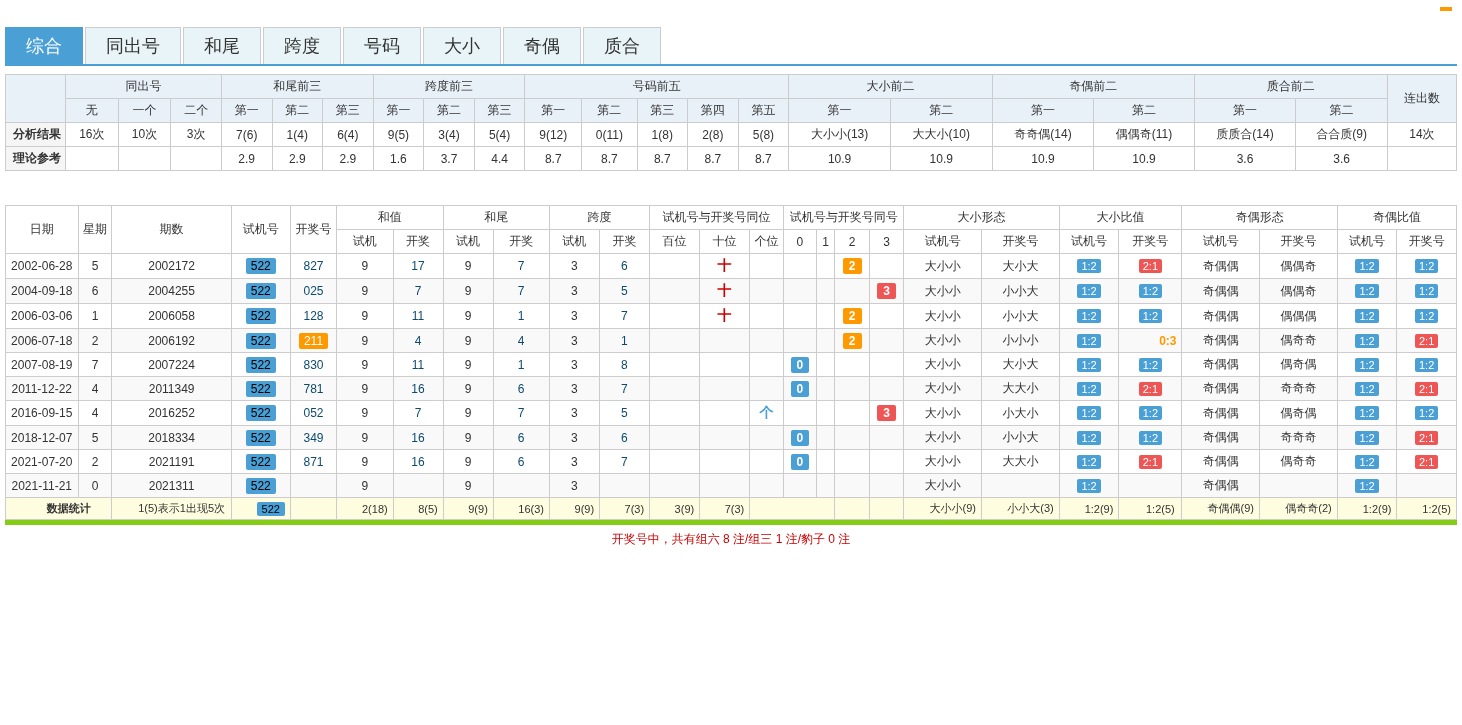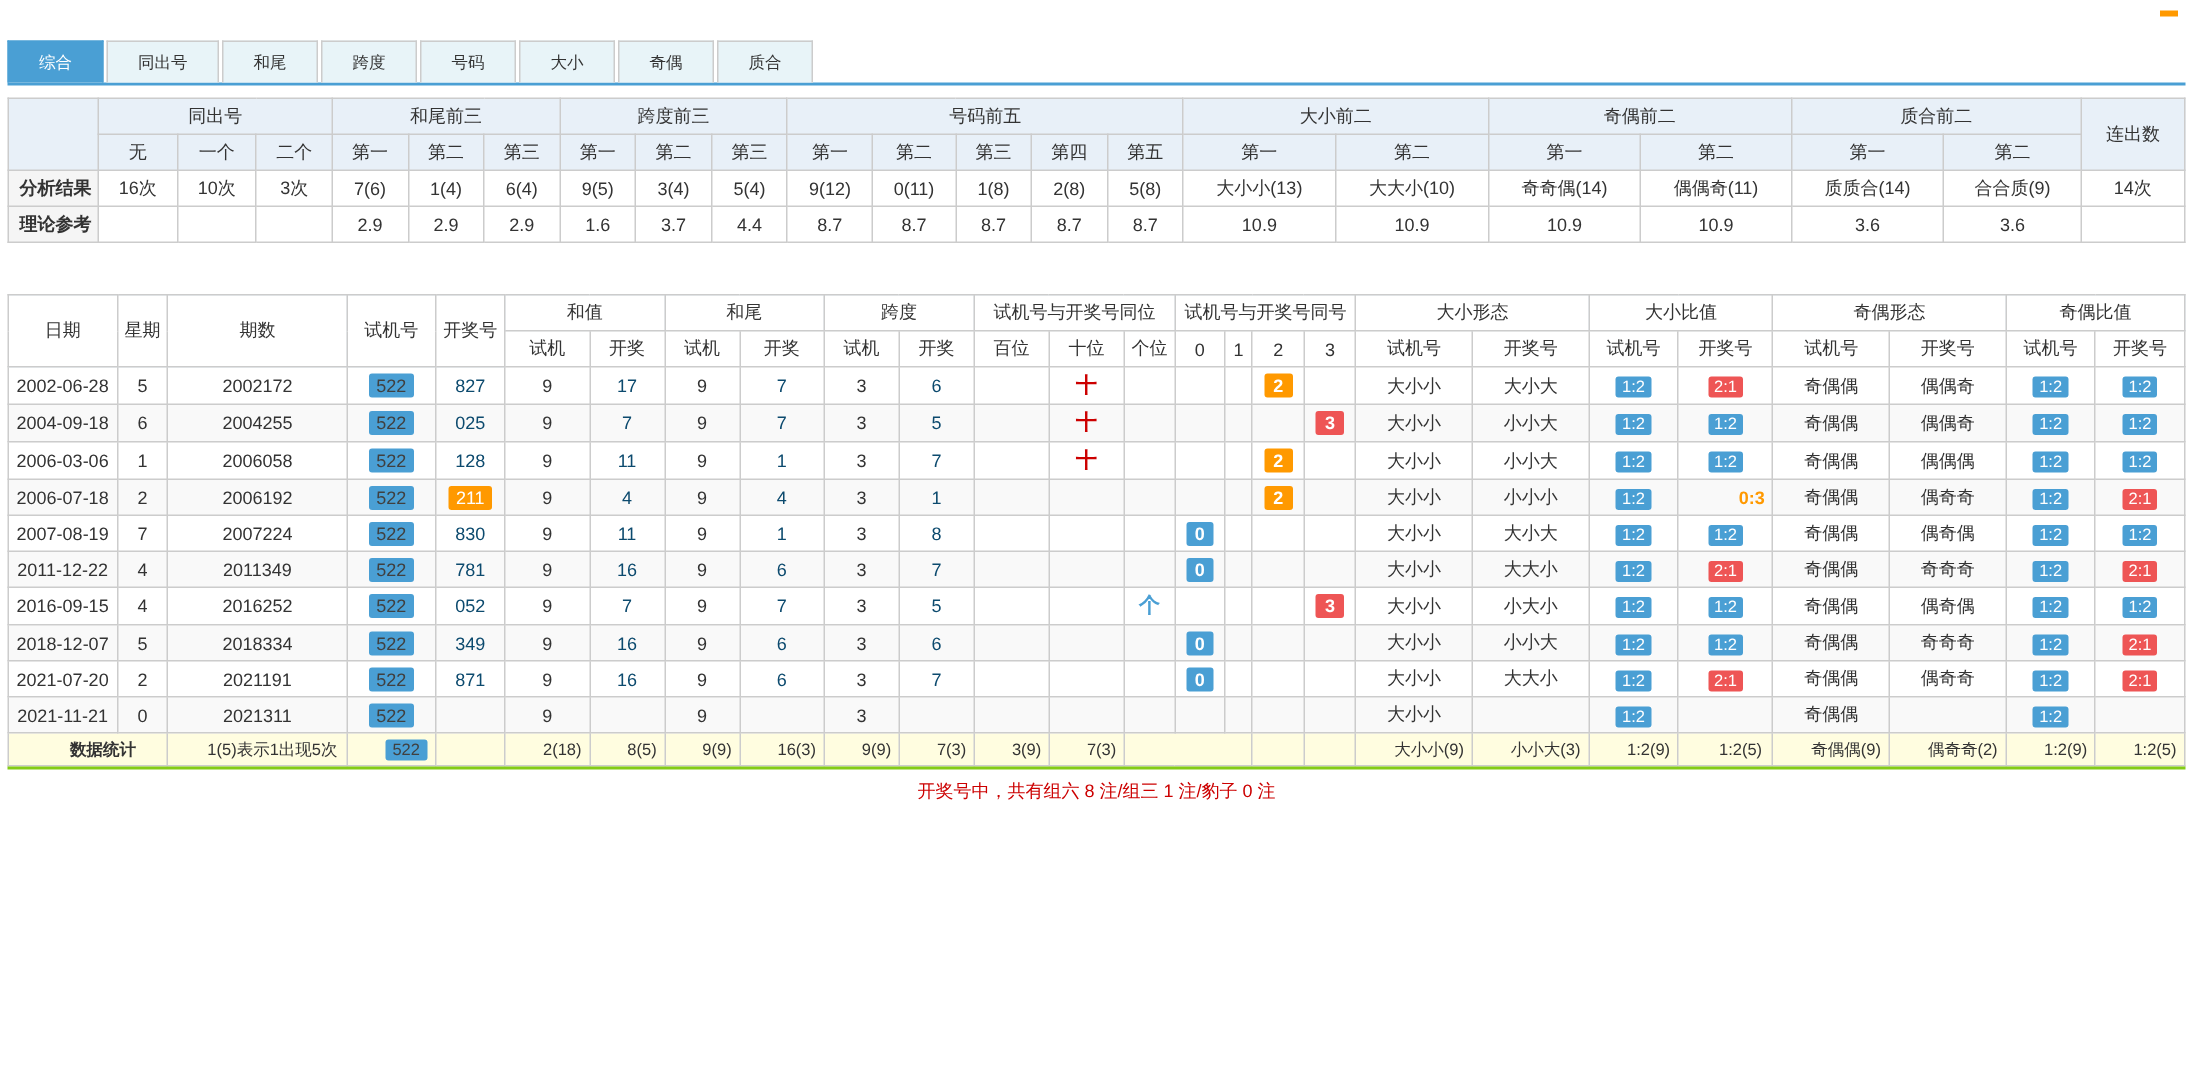--- a/index.html
+++ b/index.html
@@ -7,47 +7,47 @@
     
     .page-container { width: 1462px; background: #fff; padding: 5px; }
     
     .top-bar { display: flex; justify-content: flex-end; padding: 2px 5px; }
     .brand-badge { background: #f90; color: #fff; padding: 2px 6px; font-size: 12px; font-weight: bold; }
     
     .section-title { font-size: 16px; font-weight: bold; color: #333; padding: 8px 0 6px 0; }
     
     
     .tabs { display: flex; border-bottom: 2px solid #4a9fd4; margin-bottom: 8px; }
-    .tab { padding: 6px 20px; cursor: pointer; font-size: 11px; color: #333; background: #e8f4f8; border: 1px solid #ccc; border-bottom: none; margin-right: 2px; }
+    .tab { padding: 6px 20px; cursor: pointer; font-size: 18px; color: #333; background: #e8f4f8; border: 1px solid #ccc; border-bottom: none; margin-right: 2px; }
     .tab.active { background: #4a9fd4; color: #fff; border-color: #4a9fd4; }
     
     
     .analysis-table { width: 100%; border-collapse: collapse; margin-bottom: 20px; font-size: 12px; }
     .analysis-table th, .analysis-table td { border: 1px solid #ccc; text-align: center; padding: 3px 4px; white-space: nowrap; }
     .analysis-table th { background: #e8f0f8; font-weight: normal; }
     .analysis-table .row-label { background: #f5f5f5; font-weight: bold; text-align: right; padding-left: 6px; }
     
     
     .history-table { width: 100%; border-collapse: collapse; font-size: 12px; }
     .history-table th, .history-table td { border: 1px solid #ccc; text-align: center; padding: 3px 4px; white-space: nowrap; }
     .history-table th { background: #ffffff; font-weight: normal; }
     .history-table .group-header { background: #d0e8f8; font-weight: bold; }
     .history-table tr:nth-child(even) { background: #f9f9f9; }
     
-    .badge-blue { background: #4a9fd4; color: #404040; padding: 1px 5px; border-radius: 2px; }
+    .badge-blue { background: #4a9fd4; color: #000000; padding: 1px 5px; border-radius: 2px; }
     .badge-orange { background: #f90; color: #fff; padding: 1px 5px; border-radius: 2px; }
     .badge-ratio-blue { background: #4a9fd4; color: #fff; padding: 1px 4px; border-radius: 2px; font-size: 11px; }
     .badge-ratio-red { background: #e55; color: #fff; padding: 1px 4px; border-radius: 2px; font-size: 11px; }
     .badge-0 { background: #4a9fd4; color: #fff; padding: 1px 6px; border-radius: 2px; font-weight: bold; }
     .badge-2 { background: #f90; color: #fff; padding: 1px 6px; border-radius: 2px; font-weight: bold; }
     .badge-3 { background: #e55; color: #fff; padding: 1px 6px; border-radius: 2px; font-weight: bold; }
     .cross-icon { color: #c00; font-size: 14px; font-weight: bold; }
     .up-icon { color: #4a9fd4; font-size: 14px; font-weight: bold; }
     
-    .footer-note { text-align: center; color: #c00; padding: 6px; font-size: 12px; border-top: 2px solid #84cc16; }
+    .footer-note { text-align: center; color: #c00; padding: 6px; font-size: 12px; border-top: 5px solid #84cc16; }
     .stats-row td { background: #fffde0; font-size: 11px; padding-left: 24px; }
     
     .text-red { color: #0c4a6e; }
   </style>
 </head>
 <body>
 
 <div class="page-container">
 
   <div class="top-bar">

